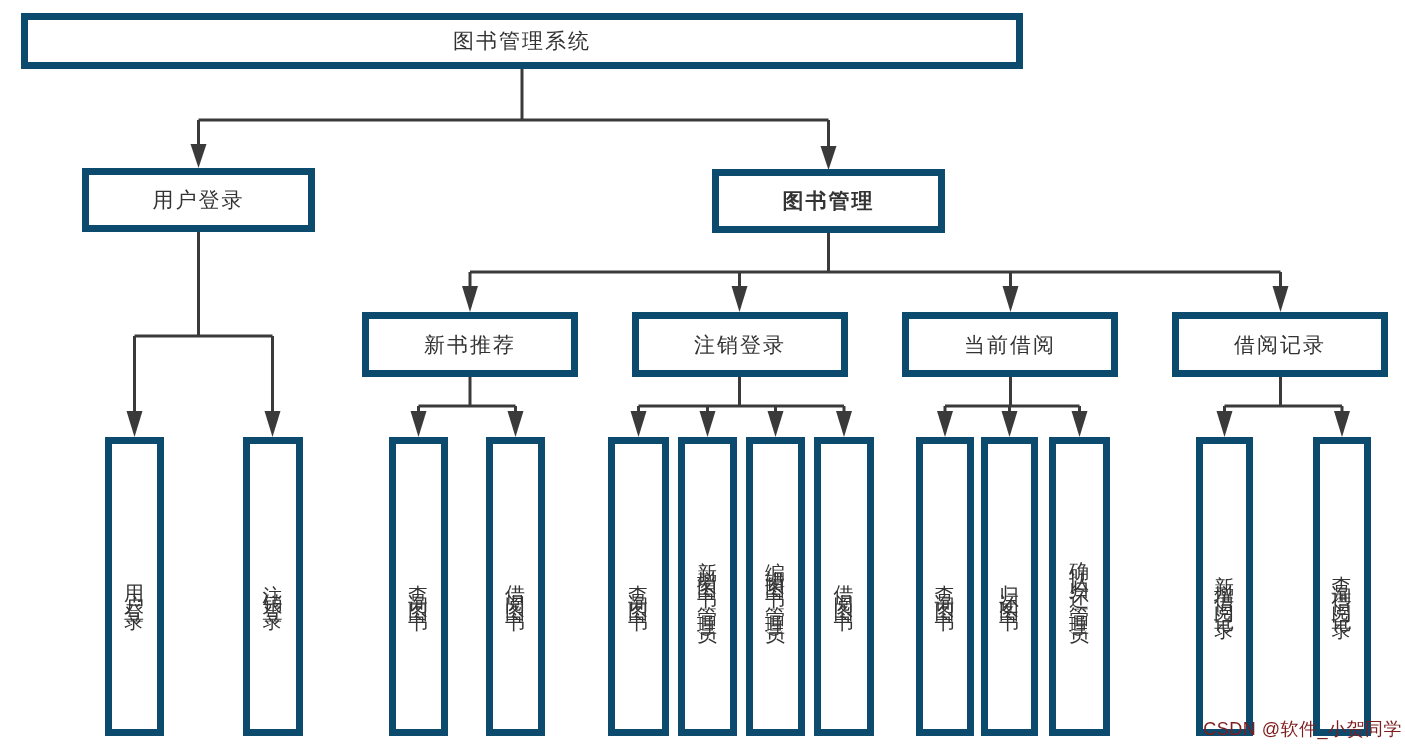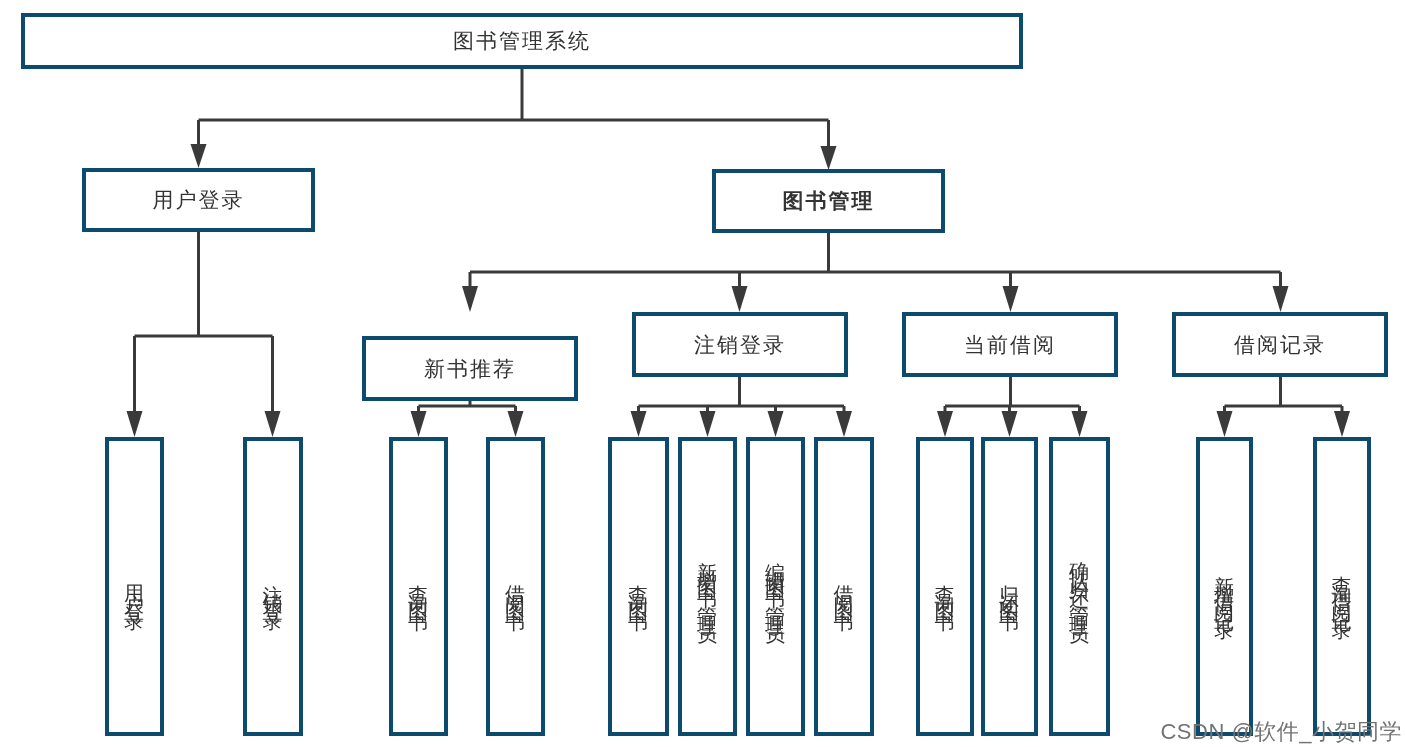--- a/index.html
+++ b/index.html
@@ -20,21 +20,21 @@
   #wires {
     position: absolute;
     left: 0; top: 0;
     width: 1405px; height: 747px;
     pointer-events: none;
   }
   .node {
     position: absolute;
     box-sizing: border-box;
     background: #ffffff;
-    border: 4px solid #0c4a6e;
+    border: 7px solid #0c4a6e;
     display: flex;
     align-items: center;
     justify-content: center;
     z-index: 2;
   }
   .hbox {
     font-size: 21px;
     letter-spacing: 2px;
     white-space: nowrap;
   }
@@ -44,32 +44,32 @@
     line-height: 1;
     font-size: 20px;
     letter-spacing: 9px;
     white-space: nowrap;
   }
   
   .root  { left: 21px;  top: 13px;  width: 1002px; height: 56px; }
   .lv2a  { left: 82px;  top: 168px; width: 233px;  height: 64px; }
   .lv2b  { left: 712px; top: 169px; width: 233px;  height: 64px; font-weight: bold; }
   .lv3   { top: 312px; height: 65px; width: 216px; }
-  .lv3a  { left: 362px; margin-top: 24px; }
+  .lv3a  { left: 362px; }
   .lv3b  { left: 632px; }
   .lv3c  { left: 902px; }
   .lv3d  { left: 1172px; }
   .leaf  { top: 437px; height: 299px; }
   .watermark {
     position: absolute;
     right: 3px;
     top: 717px;
-    font-size: 22px;
+    font-size: 18px;
     letter-spacing: 0.5px;
-    color: #737373;
+    color: #7f1d1d;
     z-index: 5;
     white-space: nowrap;
   }
 </style>
 </head>
 <body>
 
 <div id="stage">
 
   <svg id="wires" viewBox="0 0 1405 747" xmlns="http://www.w3.org/2000/svg">

